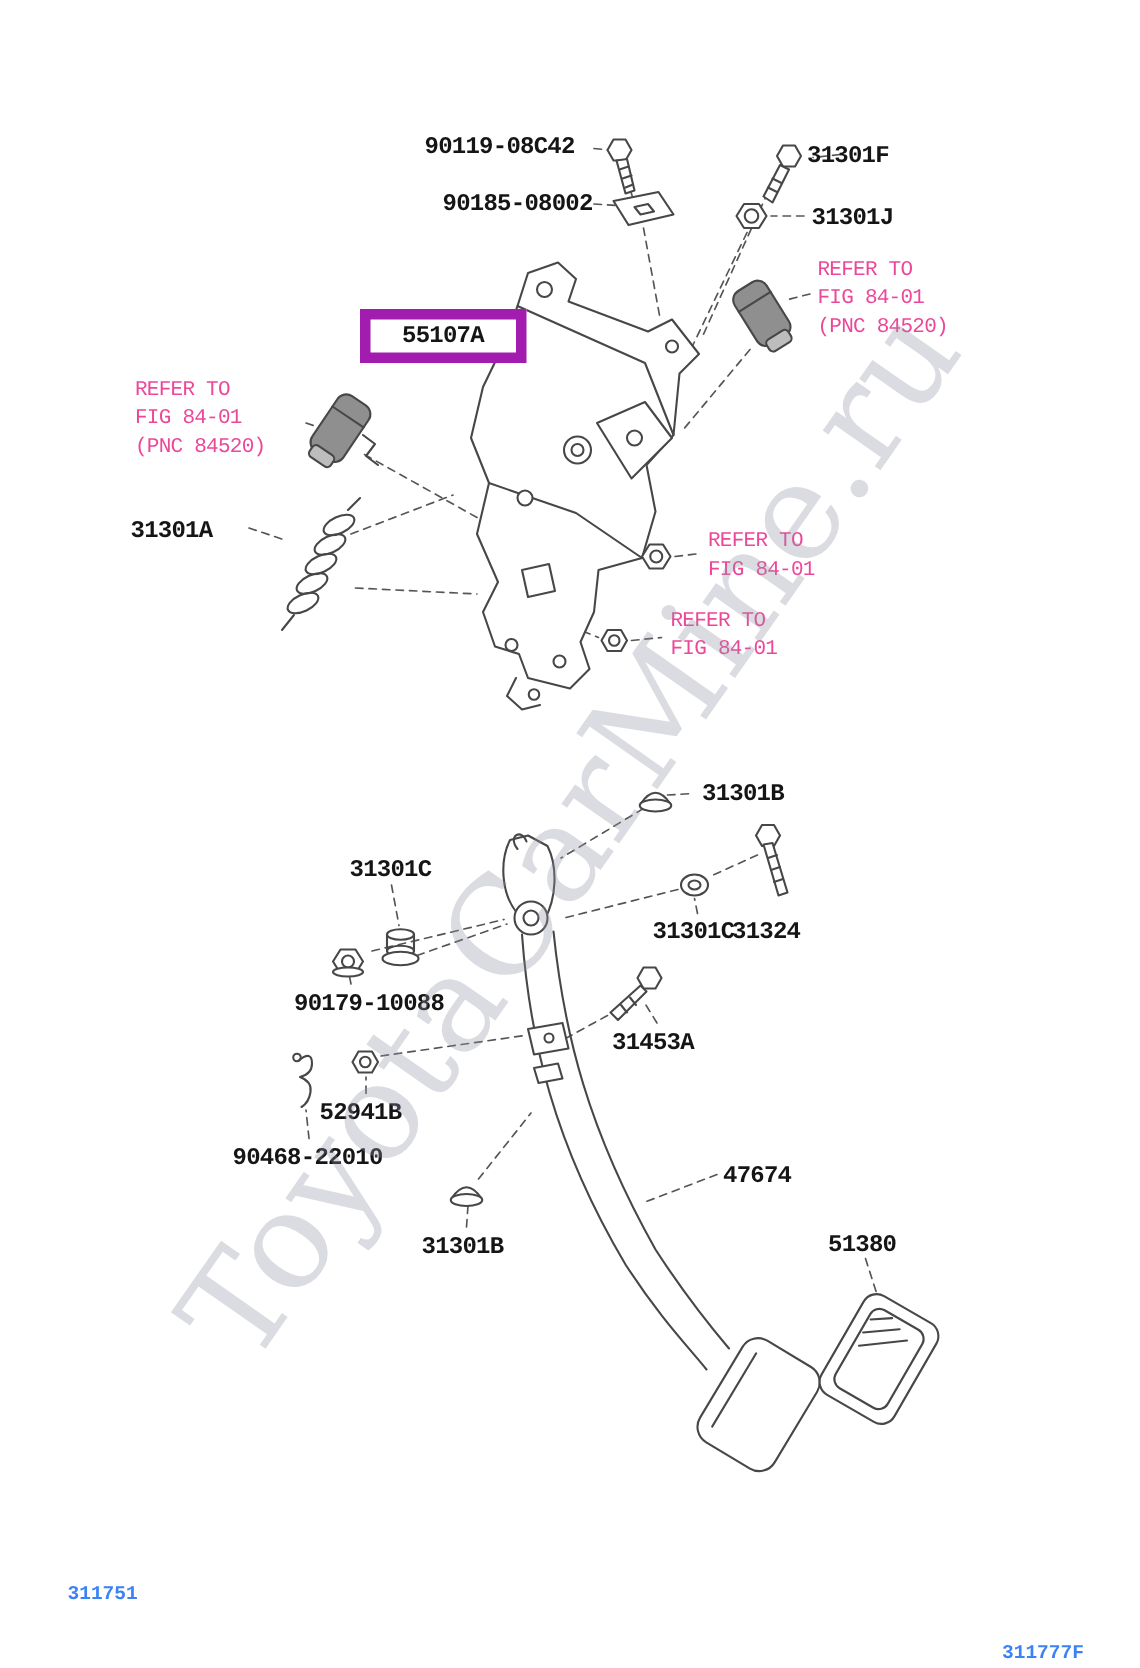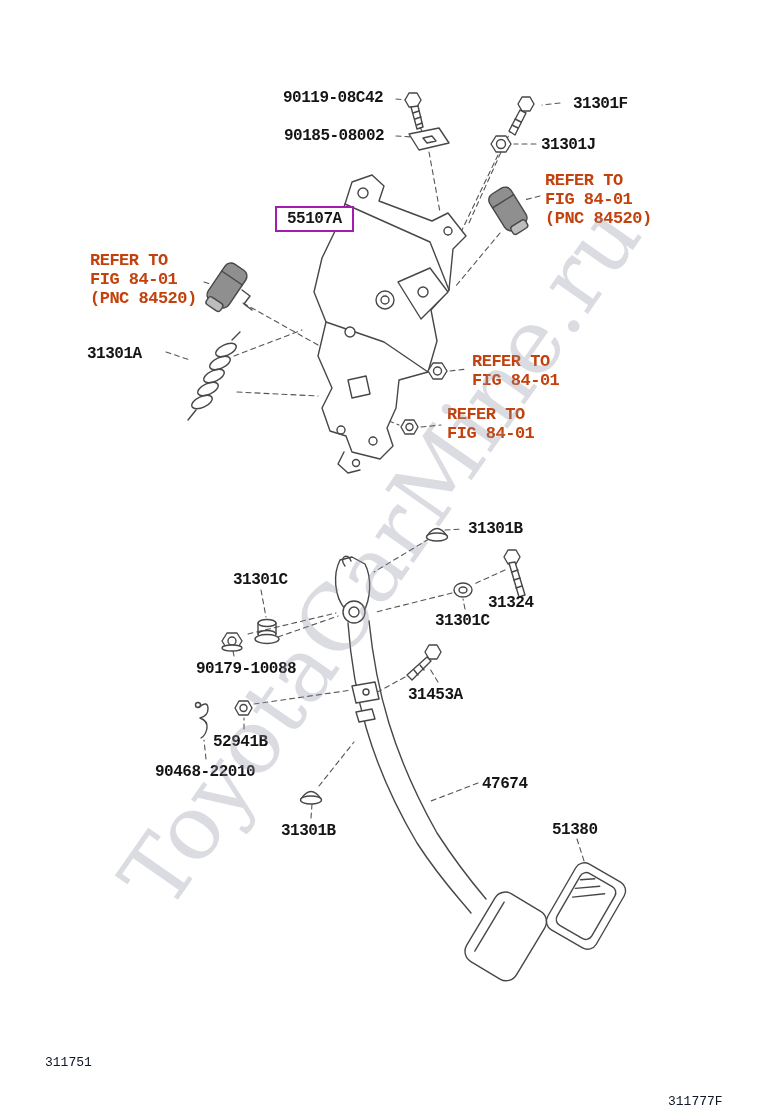--- a/index.html
+++ b/index.html
@@ -15,29 +15,29 @@
     transform:translate(-50%,-50%) rotate(-55deg);
     font-family:"DejaVu Serif", serif;
     font-size:90px; color:rgba(145,150,165,0.33);
     white-space:nowrap; z-index:4; pointer-events:none;
   }
   .label {
     position:absolute; z-index:2;
     font-weight:bold; font-size:16px; letter-spacing:-0.5px;
     color:#151515; white-space:nowrap;
   }
-  .label.boxed { border:2px solid #a21caf; padding:2px 10px; background:#fff;margin-left:35px; }
+  .label.boxed { border:7px solid #a21caf; padding:2px 21px; background:#fff; }
   .note {
     position:absolute; z-index:2;
-    font-weight:bold; font-size:17px; letter-spacing:-0.5px;
-    color:#c2410c; line-height:19px; white-space:nowrap;
+    font-weight:normal; font-size:14px; letter-spacing:-0.5px;
+    color:#ec4899; line-height:19px; white-space:nowrap;
   }
   .footer-code {
     position:absolute; z-index:2;
-    font-size:13px; color:#0f172a; white-space:nowrap;
+    font-size:13px; color:#3b82f6; white-space:nowrap;font-weight:bold;
   }
 </style>
 </head>
 <body>
 
 <div class="diagram">
 
   <svg class="art" width="760" height="1112" viewBox="0 0 760 1112">
     <g fill="none" stroke="#474747" stroke-width="1.4" stroke-linejoin="round" stroke-linecap="round">
 
@@ -237,28 +237,28 @@
       </g>
 
       <g>
         <path d="M199,707 q9,-7 9,2 q0,7 -8,9 q8,3 7,10 q-1,7 -6,10"></path>
         <circle cx="198" cy="705" r="2.5"></circle>
       </g>
     </g>
   </svg>
 
   <div class="label" style="left:283px;top:89px">90119-08C42</div>
-  <div class="label" style="left:284px;top:127px">90185-08002</div>
-  <div class="label" style="left:573px;top:95px">31301F</div>
+  <div class="label" style="left:295px;top:127px">90185-08002</div>
+  <div class="label" style="left:538px;top:95px">31301F</div>
   <div class="label" style="left:541px;top:136px">31301J</div>
   <div class="label boxed" style="left:240px;top:206px">55107A</div>
   <div class="label" style="left:87px;top:345px">31301A</div>
   <div class="label" style="left:468px;top:520px">31301B</div>
   <div class="label" style="left:233px;top:571px">31301C</div>
-  <div class="label" style="left:488px;top:594px">31324</div>
+  <div class="label" style="left:488px;top:612px">31324</div>
   <div class="label" style="left:435px;top:612px">31301C</div>
   <div class="label" style="left:196px;top:660px">90179-10088</div>
   <div class="label" style="left:408px;top:686px">31453A</div>
   <div class="label" style="left:213px;top:733px">52941B</div>
   <div class="label" style="left:155px;top:763px">90468-22010</div>
   <div class="label" style="left:281px;top:822px">31301B</div>
   <div class="label" style="left:482px;top:775px">47674</div>
   <div class="label" style="left:552px;top:821px">51380</div>
 
   <div class="note" style="left:545px;top:171px">

